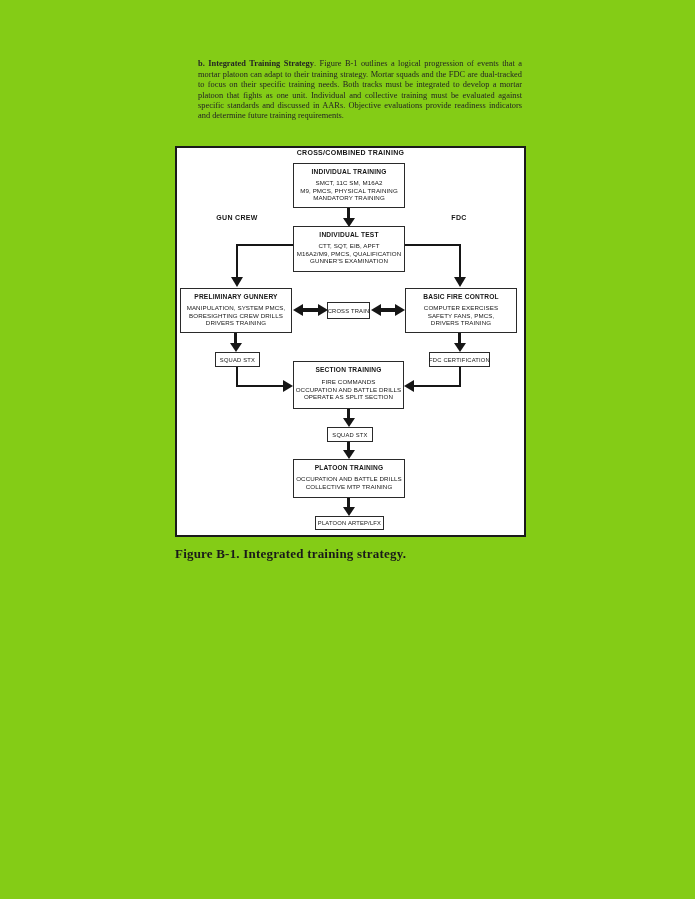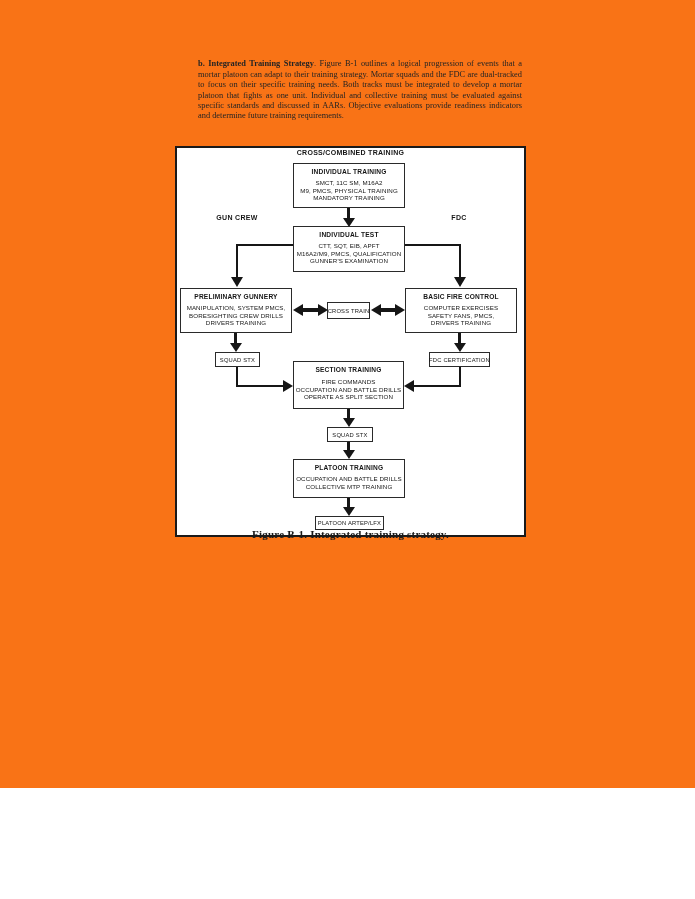--- a/index.html
+++ b/index.html
@@ -1,29 +1,29 @@
 <!DOCTYPE html>
 <html><head>
 <meta charset="utf-8">
 <style>
   html,body { margin:0; padding:0; background:#ffffff; }
   .page {
-    position:relative; width:695px; height:788px; background:#f97316;
+    position:relative; width:695px; height:899px; background:#84cc16;
     font-family:"Liberation Serif", serif; color:#1f1f1f; overflow:hidden;
   }
   
   .para {
     position:absolute; left:198px; top:51px; width:324px;
     font-size:8.4px; line-height:10.4px; text-align:justify; color:#242424;
   }
   .para b { font-weight:bold; }
   
   .caption {
-    position:absolute; left:175px; top:528px; width:351px; text-align:center;
-    font-size:11px; font-weight:bold; letter-spacing:0.2px; color:#1a1a1a;
+    position:absolute; left:175px; top:546px; width:351px; text-align:left;
+    font-size:13px; font-weight:bold; letter-spacing:0.2px; color:#1a1a1a;
   }
   
   .frame {
     position:absolute; left:175px; top:146px; width:351px; height:391px;
     border:2px solid #1a1a1a; box-sizing:border-box; background:#ffffff;
   }
   .dg { font-family:"Liberation Sans", sans-serif; color:#161616; }
   .dg-title {
     position:absolute; left:175px; top:149px; width:351px; text-align:center;
     font-size:7px; font-weight:bold; letter-spacing:0.3px;

